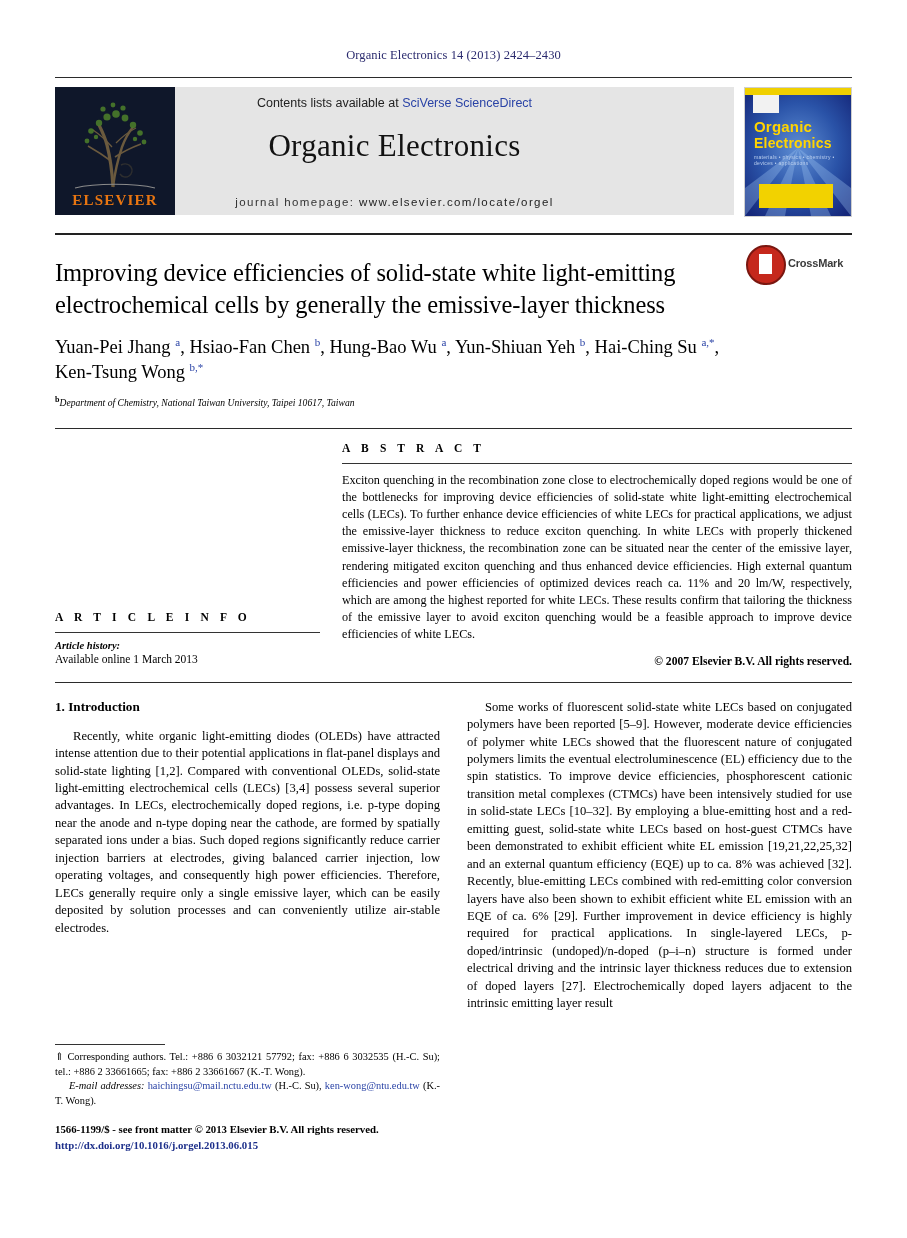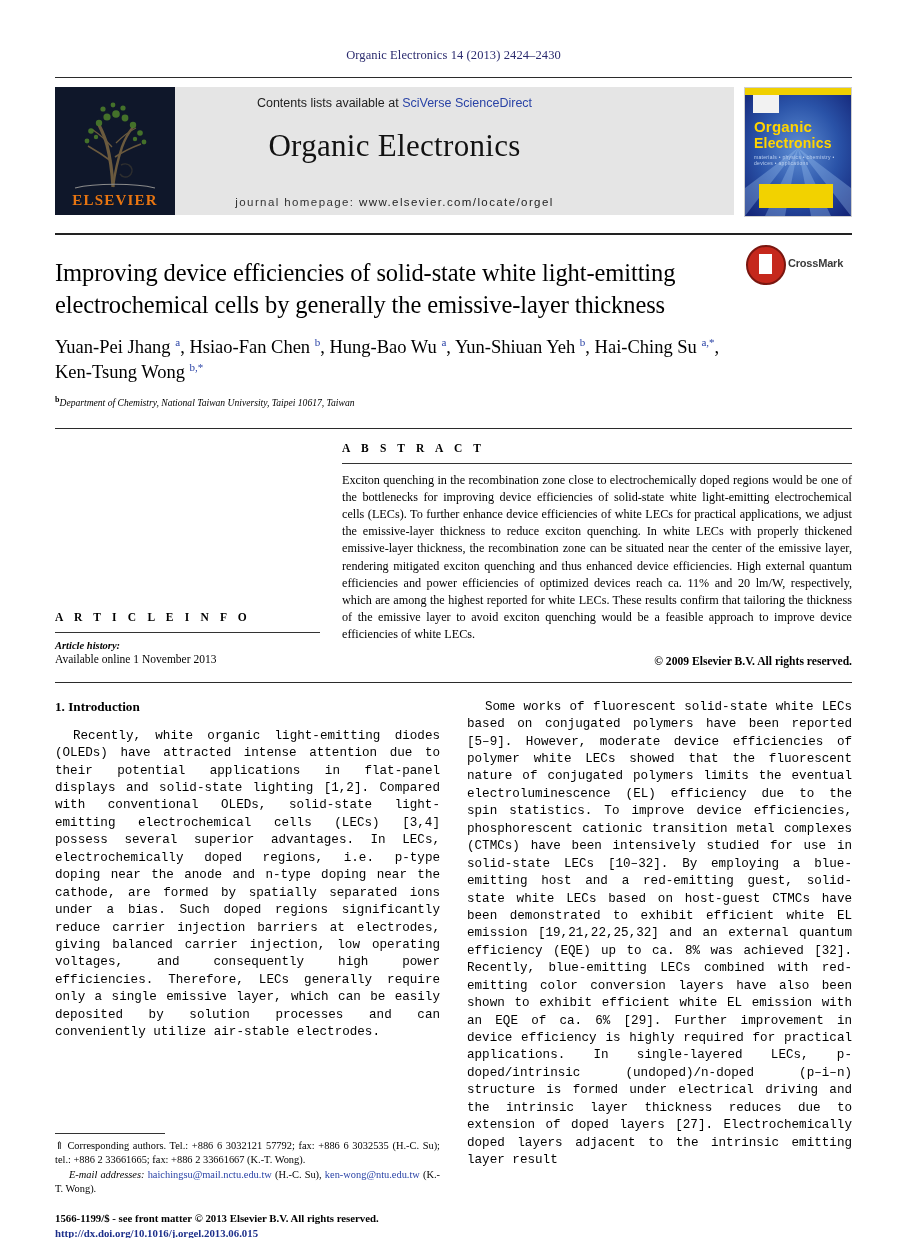--- a/index.html
+++ b/index.html
@@ -276,23 +276,22 @@
   h2.section-title {
     font-size: 13.2px;
     font-weight: bold;
     margin: 0 0 13px 0;
     font-family: "Liberation Serif", serif;
   }
   p.body-p {
     font-size: 12.6px;
     line-height: 1.385;
     text-align: justify;
-    margin: 0 0 0 0;
+    margin: 0 0 16px 0;
     text-indent: 18px;
-    font-family: Liberation Mono, monospace;
   }
 
   
   .footnotes {
     position: absolute;
     left: 0;
     bottom: 0;
     width: 385px;
   }
   .fn-rule {
@@ -419,28 +418,28 @@
       </div>
     </div>
   </div>
 
   <div class="band">
 
     <div class="col-info">
       <div class="sec-head">A R T I C L E   I N F O</div>
       <div class="thin-rule"></div>
       <div class="info-sub">Article history:</div>
-      <div class="info-line">Available online 1 November 2013</div>
+      <div class="info-line">Available online 1 March 2013</div>
     </div>
 
     <div class="col-abs">
       <div class="sec-head">A B S T R A C T</div>
       <div class="abstract-rule"></div>
       <div class="abstract-text">Exciton quenching in the recombination zone close to electrochemically doped regions would be one of the bottlenecks for improving device efficiencies of solid-state white light-emitting electrochemical cells (LECs). To further enhance device efficiencies of white LECs for practical applications, we adjust the emissive-layer thickness to reduce exciton quenching. In white LECs with properly thickened emissive-layer thickness, the recombination zone can be situated near the center of the emissive layer, rendering mitigated exciton quenching and thus enhanced device efficiencies. High external quantum efficiencies and power efficiencies of optimized devices reach ca. 11% and 20 lm/W, respectively, which are among the highest reported for white LECs. These results confirm that tailoring the thickness of the emissive layer to avoid exciton quenching would be a feasible approach to improve device efficiencies of white LECs.</div>
-      <div class="copyright">© 2009 Elsevier B.V. All rights reserved.</div>
+      <div class="copyright">© 2007 Elsevier B.V. All rights reserved.</div>
     </div>
   </div>
 
   <div class="body-cols">
 
     <div class="bcol">
       <div class="left-col-inner">
         <h2 class="section-title">1. Introduction</h2>
         <p class="body-p">Recently, white organic light-emitting diodes (OLEDs) have attracted intense attention due to their potential applications in flat-panel displays and solid-state lighting [1,2]. Compared with conventional OLEDs, solid-state light-emitting electrochemical cells (LECs) [3,4] possess several superior advantages. In LECs, electrochemically doped regions, i.e. p-type doping near the anode and n-type doping near the cathode, are formed by spatially separated ions under a bias. Such doped regions significantly reduce carrier injection barriers at electrodes, giving balanced carrier injection, low operating voltages, and consequently high power efficiencies. Therefore, LECs generally require only a single emissive layer, which can be easily deposited by solution processes and can conveniently utilize air-stable electrodes.</p>
       </div>

